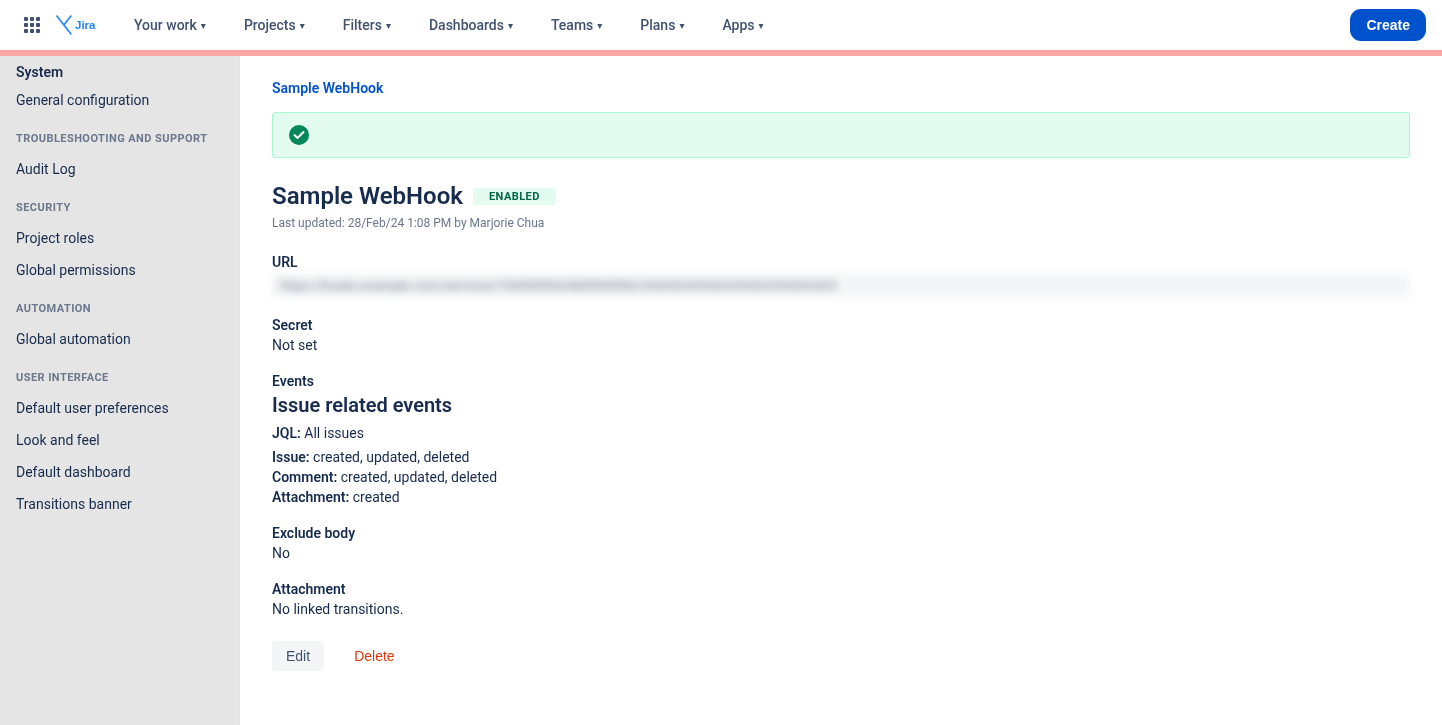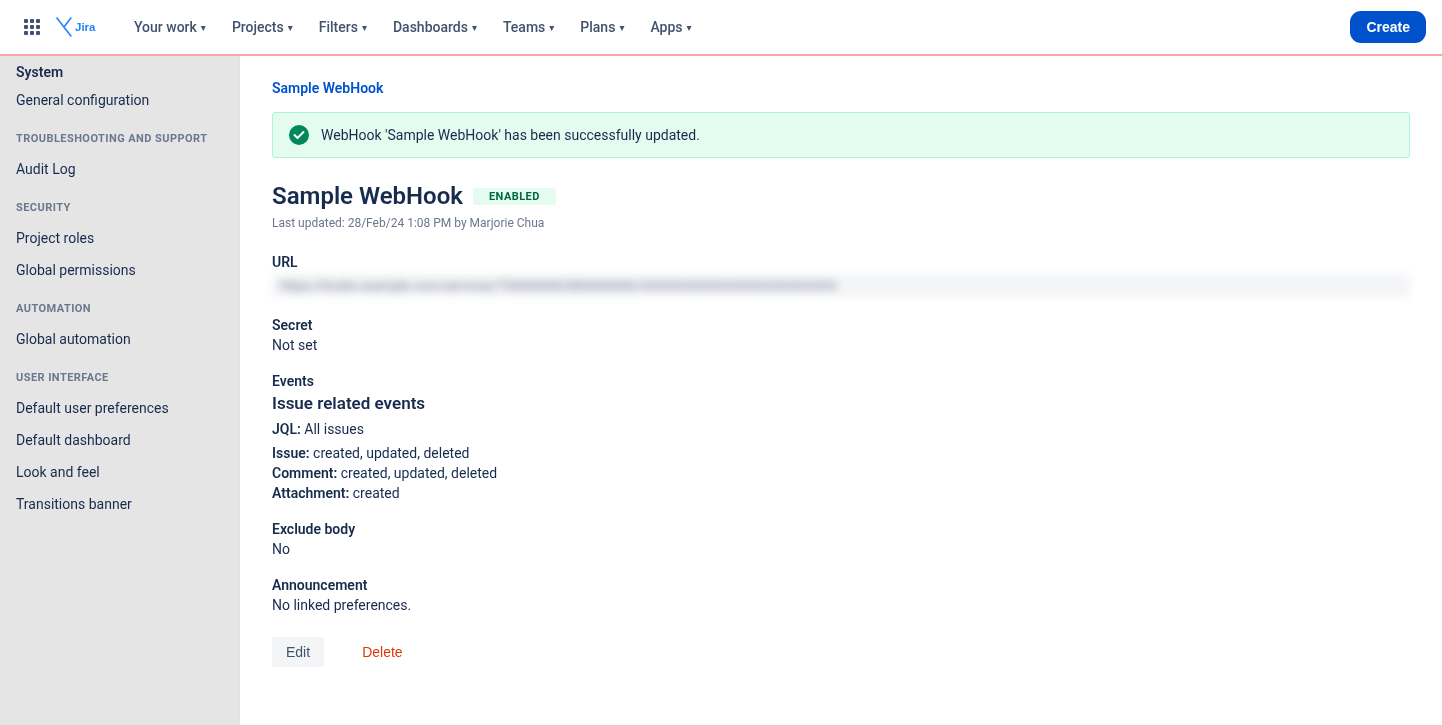--- a/index.html
+++ b/index.html
@@ -1,27 +1,27 @@
 <!DOCTYPE html>
 <html><head>
   <meta charset="utf-8">
   <style>
     * { box-sizing: border-box; margin: 0; padding: 0; }
     body { font-family: -apple-system, BlinkMacSystemFont, 'Segoe UI', Roboto, sans-serif; font-size: 14px; color: #172B4D; background: #fff; }
 
     
     .topnav {
       display: flex; align-items: center; height: 56px;
-      background: #fff; border-bottom: 2px solid #fca5a5;
+      background: #fff; border-bottom: 6px solid #fca5a5;
       padding: 0 16px; gap: 4px; position: fixed; top: 0; left: 0; right: 0; z-index: 100;
     }
     .topnav-grid-icon { width: 32px; height: 32px; display: flex; align-items: center; justify-content: center; cursor: pointer; color: #42526E; }
     .topnav-logo { display: flex; align-items: center; margin-right: 8px; cursor: pointer; }
     .topnav-logo svg { width: 60px; height: 24px; }
-    .topnav-nav-items { display: flex; align-items: center; gap: 6px; }
+    .topnav-nav-items { display: flex; align-items: center; gap: 18px; }
     .nav-item {
       display: flex; align-items: center; gap: 4px; padding: 6px 10px;
       border-radius: 3px; cursor: pointer; color: #42526E; font-size: 14px; font-weight: 500;
     }
     .nav-item .chevron { font-size: 10px; }
     .topnav-spacer { flex: 1; }
     .create-btn {
       background: #0052CC; color: #fff; border: none; border-radius: 11px;
       padding: 8px 16px; font-size: 14px; font-weight: 600; cursor: pointer;
     }
@@ -77,26 +77,26 @@
 
     .field-section { margin-bottom: 20px; }
     .field-label { font-size: 14px; font-weight: 600; color: #172B4D; margin-bottom: 4px; }
     .field-value { font-size: 14px; color: #172B4D; }
     .field-url {
       font-size: 13px; color: #6B778C; word-break: break-all;
       background: #F4F5F7; padding: 4px 8px; border-radius: 3px;
       filter: blur(4px); user-select: none;
     }
 
-    .events-title { font-size: 17px; font-weight: 600; color: #172B4D; margin-bottom: 8px; }
+    .events-title { font-size: 20px; font-weight: 600; color: #172B4D; margin-bottom: 8px; }
     .jql-line { font-size: 14px; color: #172B4D; margin-bottom: 8px; }
     .event-line { font-size: 14px; color: #172B4D; margin-bottom: 4px; }
 
     
-    .actions { display: flex; gap: 24px; margin-top: 24px; align-items: flex-end; }
+    .actions { display: flex; gap: 16px; margin-top: 24px; align-items: flex-end; }
     .btn-default {
       background: #F4F5F7; color: #42526E; border: none; border-radius: 3px;
       padding: 7px 14px; font-size: 14px; cursor: pointer; font-weight: 500;
     }
     .btn-danger {
       background: transparent; color: #DE350B; border: none; border-radius: 3px;
       padding: 7px 14px; font-size: 14px; cursor: pointer; font-weight: 500;
     }
   </style>
 </head>
@@ -168,37 +168,36 @@
 
     <div class="sidebar-section-title">SECURITY</div>
     <a class="sidebar-item">Project roles</a>
     <a class="sidebar-item">Global permissions</a>
 
     <div class="sidebar-section-title">AUTOMATION</div>
     <a class="sidebar-item">Global automation</a>
 
     <div class="sidebar-section-title">USER INTERFACE</div>
     <a class="sidebar-item">Default user preferences</a>
+    <a class="sidebar-item">Look and feel</a>
     <a class="sidebar-item">Default dashboard</a>
-    <a class="sidebar-item">Look and feel</a>
     <a class="sidebar-item">Transitions banner</a>
   </aside>
 
   <main class="main">
 
     <div style="margin-bottom: 16px;">
       <a class="page-title-link">Sample WebHook</a>
     </div>
 
     <div class="success-banner">
       <svg class="success-icon" viewBox="0 0 20 20" fill="none" xmlns="http://www.w3.org/2000/svg">
         <circle cx="10" cy="10" r="10" fill="#00875A"></circle>
         <path d="M5.5 10L8.5 13L14.5 7" stroke="#fff" stroke-width="2" stroke-linecap="round" stroke-linejoin="round"></path>
       </svg>
-      <span class="success-text">WebHook 'Sample WebHook' has been successfully updated.</span>
     </div>
 
     <div class="webhook-header">
       <h1 class="webhook-title">Sample WebHook</h1>
       <span class="enabled-badge">ENABLED</span>
     </div>
     <div class="last-updated">Last updated: 28/Feb/24 1:08 PM by Marjorie Chua</div>
 
     <div class="field-section">
       <div class="field-label">URL</div>
@@ -218,22 +217,22 @@
       <div class="event-line"><span style="font-weight:600;">Comment: </span>created, updated, deleted</div>
       <div class="event-line"><span style="font-weight:600;">Attachment: </span>created</div>
     </div>
 
     <div class="field-section">
       <div class="field-label">Exclude body</div>
       <div class="field-value">No</div>
     </div>
 
     <div class="field-section">
-      <div class="field-label">Announcement</div>
-      <div class="field-value">No linked preferences.</div>
+      <div class="field-label">Attachment</div>
+      <div class="field-value">No linked transitions.</div>
     </div>
 
     <div class="actions">
       <button class="btn-default">Edit</button>
       <button class="btn-danger">Delete</button>
     </div>
 
   </main>
 </div>
 

